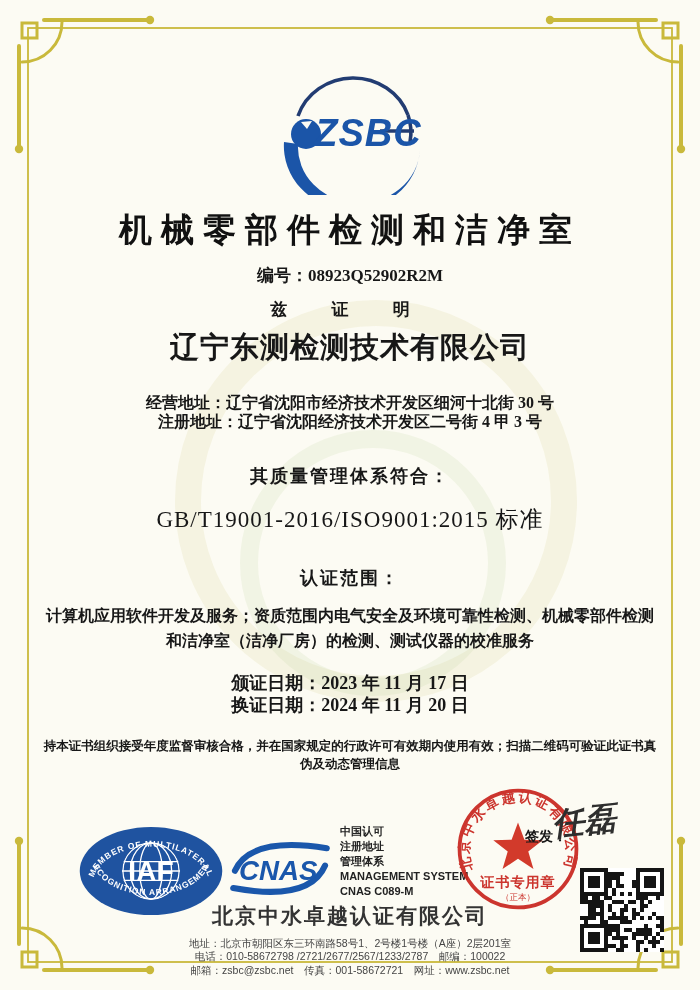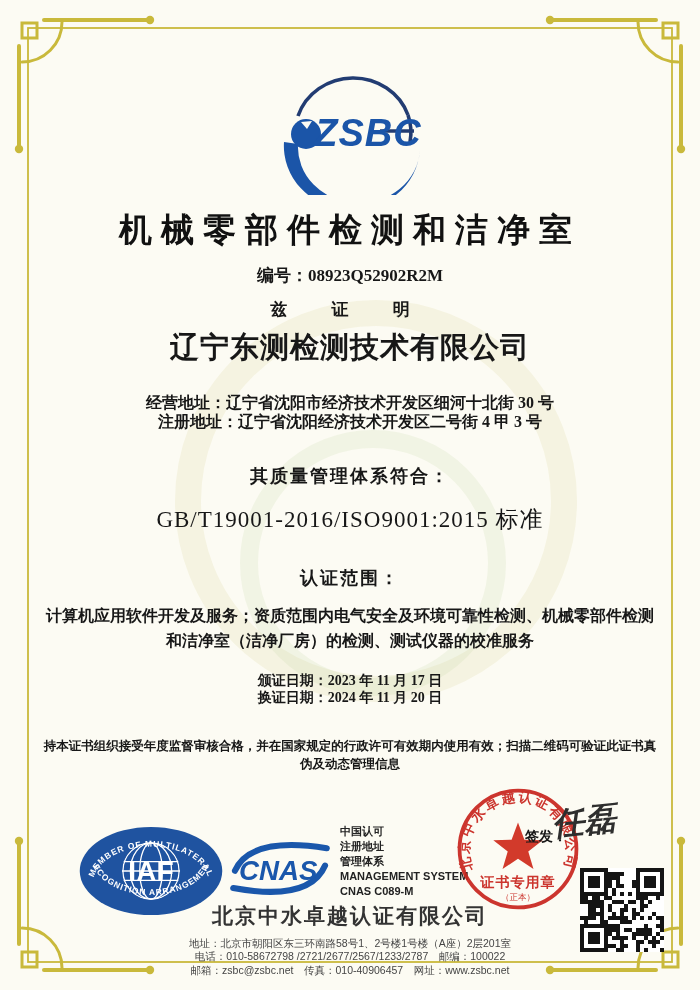--- a/index.html
+++ b/index.html
@@ -15,21 +15,21 @@
   .certno{top:264px;font-size:17px;font-weight:bold;}
   .hereby{top:298px;font-size:17px;font-weight:bold;letter-spacing:20px;}
   .company{top:328px;font-size:29px;font-weight:bold;letter-spacing:1px;}
   .addr{font-size:16px;font-weight:bold;}
   .a1{top:371px;margin-top:41px;} .a2{top:393px;} .a3{top:415px;}
   .conform{top:464px;font-size:18px;font-weight:bold;letter-spacing:2px;}
   .standard{top:504px;font-size:23px;letter-spacing:1px;}
   .scopelabel{top:566px;font-size:18px;font-weight:bold;letter-spacing:2px;}
   .scope{top:604px;left:44px;width:612px;text-align:center;font-size:16px;font-weight:bold;line-height:1.55;}
   .dates{top:672px;left:0;width:700px;text-align:center;}
-  .dates .inner{display:inline-block;text-align:center;font-size:14px;font-weight:bold;line-height:1.23;}
+  .dates .inner{display:inline-block;text-align:center;font-size:18px;font-weight:bold;line-height:1.23;}
   .notice{top:737px;left:38px;width:624px;text-align:center;font-size:12.5px;font-weight:bold;line-height:1.45;}
   .iaf{left:76px;top:824px;}
   .cnas{left:228px;top:830px;}
   .cnas-text{left:340px;top:824px;font-family:"Liberation Sans","DejaVu Sans",sans-serif;font-size:11px;font-weight:bold;line-height:15px;color:#222;}
   .seal{left:452px;top:783px;}
   .sign{left:525px;top:828px;font-size:14px;font-weight:bold;}
   .signature{left:552px;top:800px;font-size:32px;font-style:italic;color:#2e2e2e;transform:rotate(-6deg);font-weight:bold;}
   .qr{left:580px;top:868px;width:84px;height:84px;background:#fff;}
   .qr i{position:absolute;width:4px;height:4px;background:#141414;}
   .issuer{top:902px;font-family:"DejaVu Sans","Liberation Sans",sans-serif;font-size:21px;font-weight:bold;color:#333;letter-spacing:2px;}
@@ -383,16 +383,16 @@
       <i style="left:56px;top:80px"></i>
       <i style="left:64px;top:80px"></i>
       <i style="left:80px;top:80px"></i>
     </div>
 
   <div class="abs center issuer">北京中水卓越认证有限公司</div>
 
   <div class="abs center contact">
     <div>地址：北京市朝阳区东三环南路58号1、2号楼1号楼（A座）2层201室</div>
     <div>电话：010-58672798 /2721/2677/2567/1233/2787　邮编：100022</div>
-    <div>邮箱：zsbc@zsbc.net　传真：010-40906457　网址：www.zsbc.net</div>
+    <div>邮箱：zsbc@zsbc.net　传真：001-58672721　网址：www.zsbc.net</div>
   </div>
 
 </div>
 
 </body></html>

